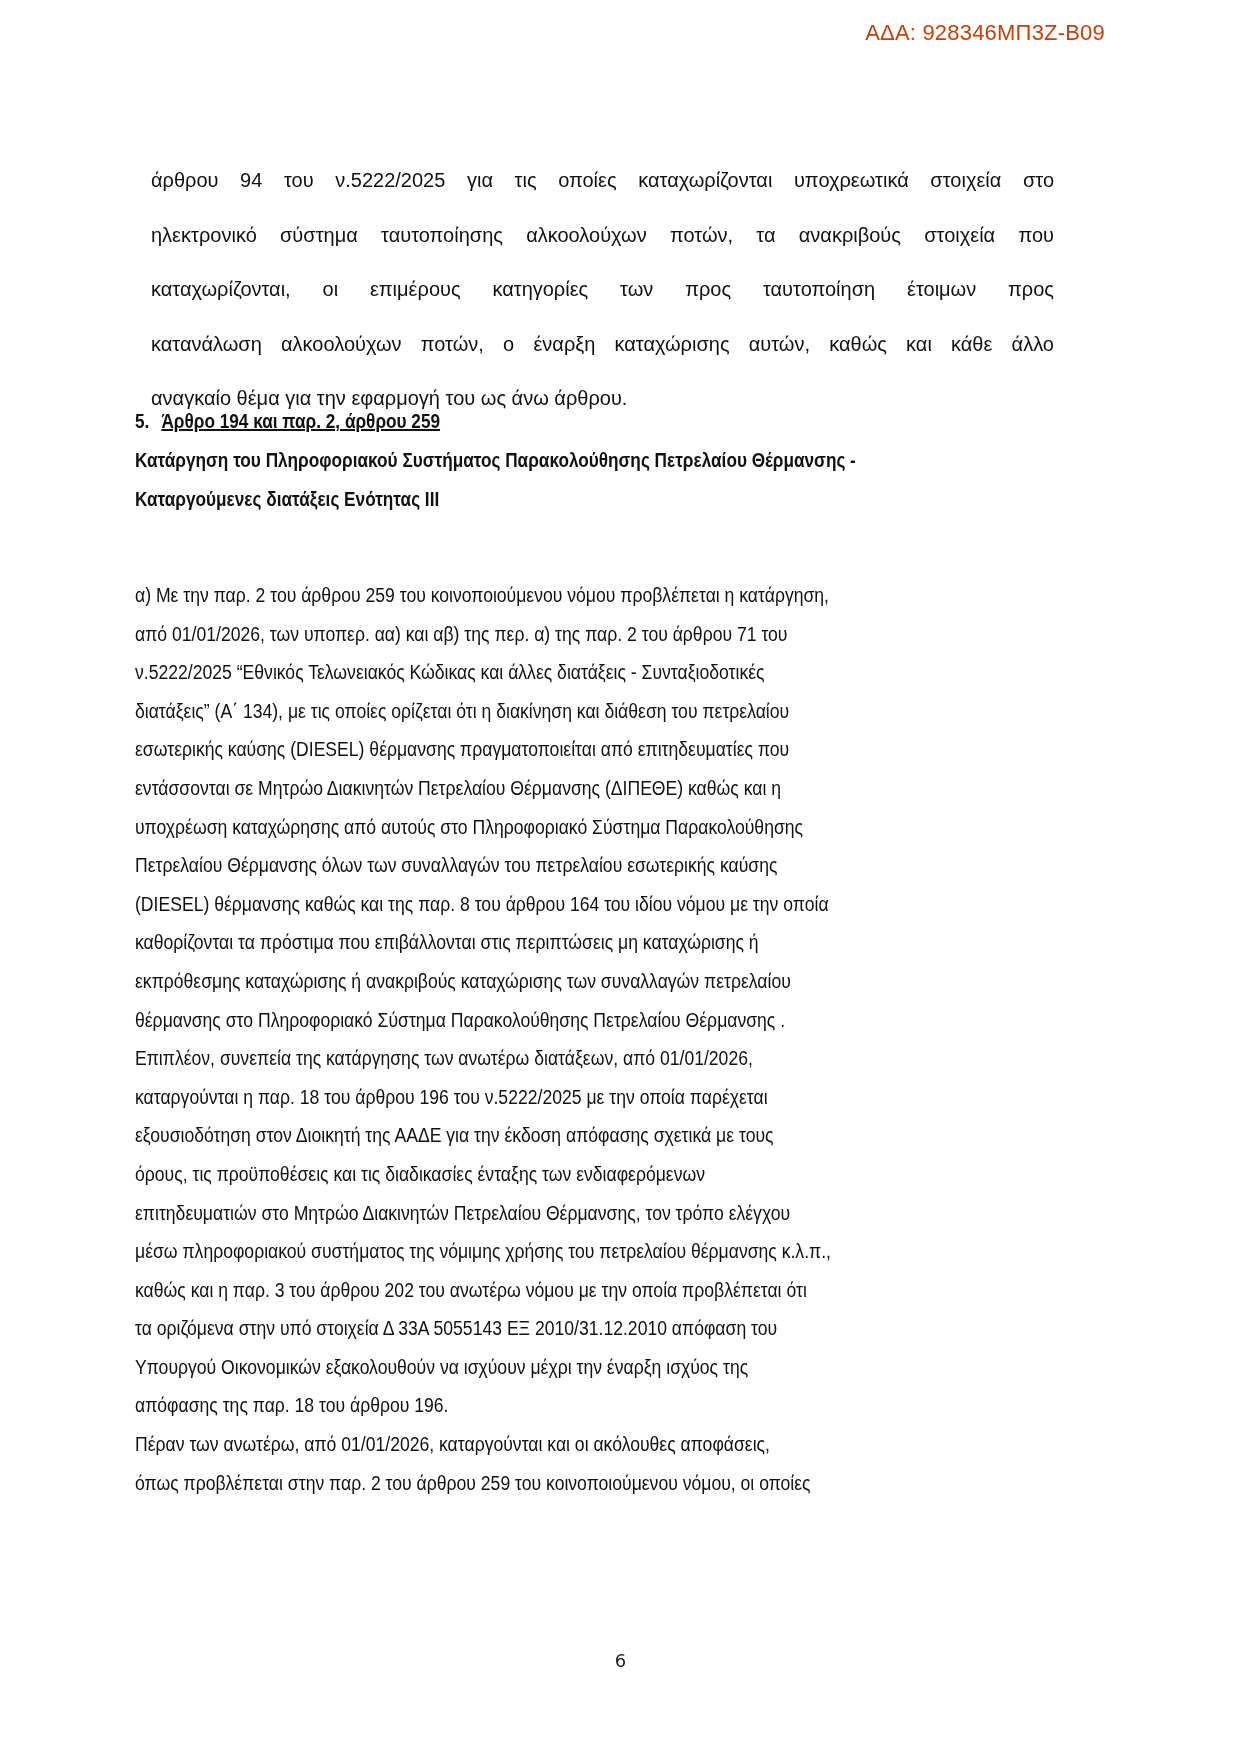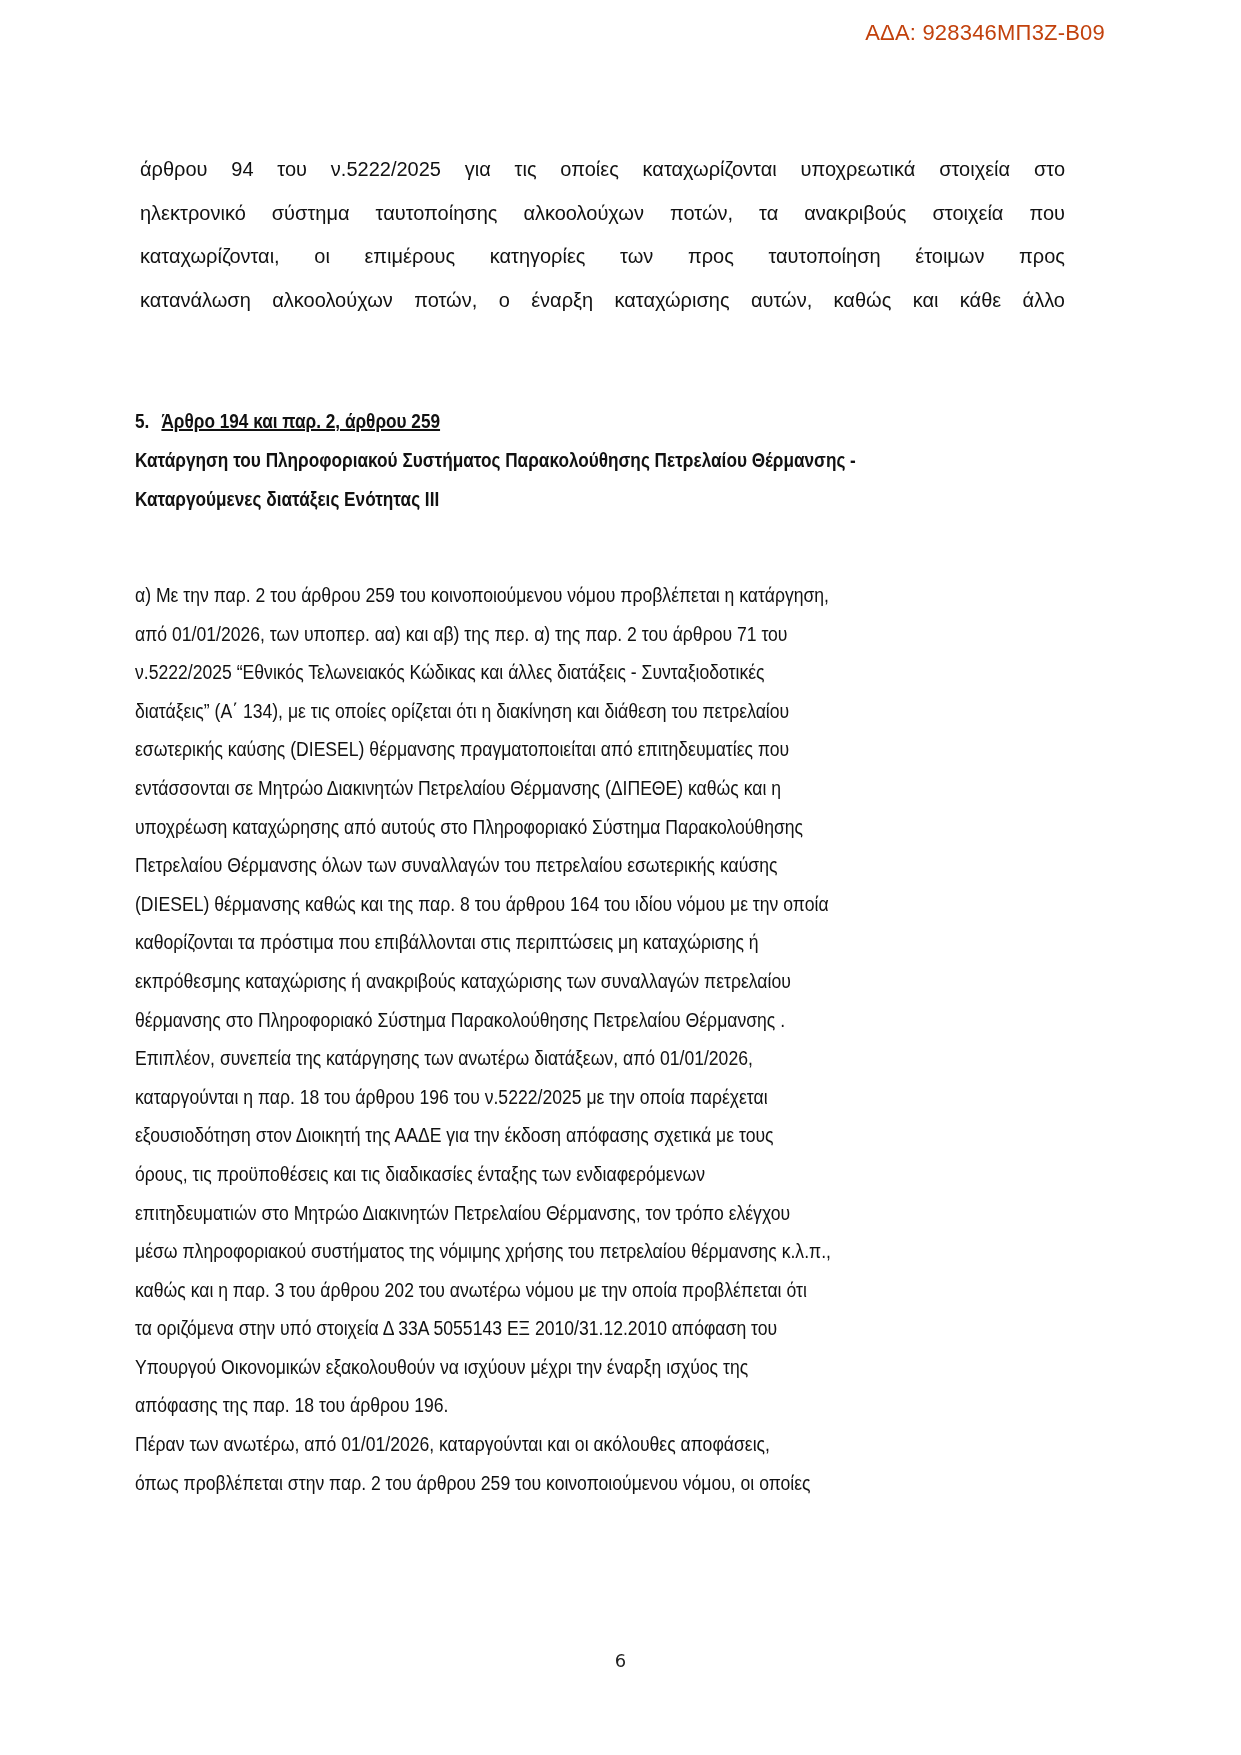--- a/index.html
+++ b/index.html
@@ -3,21 +3,21 @@
 <meta charset="utf-8">
 <style>
   html, body { margin: 0; padding: 0; background: #ffffff; }
   body { width: 1241px; height: 1755px; position: relative; overflow: hidden; color: #111; }
   .header-ada {
     position: absolute; top: 20px; right: 136px;
     font-family: "Liberation Sans", sans-serif; font-size: 22px; color: #c2410c; letter-spacing: 0.2px;
   }
   .content { position: absolute; left: 135px; top: 145px; width: 935px; }
   .para1 p {
-    margin: 5px; font-family: "Liberation Sans", sans-serif; font-size: 20px;
+    margin: 16px; font-family: "Liberation Sans", sans-serif; font-size: 20px;
     line-height: 38.6px; text-align: justify; text-align-last: justify;
   }
   .para1 p.last { text-align-last: left; }
   .section-head {
     position: absolute; left: 135px; top: 402px; width: 935px;
     font-family: Liberation Sans, sans-serif; font-stretch: condensed;
   }
   .sh-line { font-size: 20px; line-height: 39px; font-weight: bold; white-space: nowrap; transform: scaleX(0.86); transform-origin: left; }
   .sh-title { text-decoration: underline; margin-left: 14px; }
   .body2 { position: absolute; left: 135px; top: 576px; width: 935px; }
@@ -35,20 +35,21 @@
 </head>
 <body>
 
 <div class="header-ada">ΑΔΑ: 928346ΜΠ3Ζ-Β09</div>
 
 <div class="content para1">
   <p>άρθρου 94 του ν.5222/2025 για τις οποίες καταχωρίζονται υποχρεωτικά στοιχεία στο</p>
   <p>ηλεκτρονικό σύστημα ταυτοποίησης αλκοολούχων  ποτών, τα ανακριβούς στοιχεία που</p>
   <p>καταχωρίζονται, οι επιμέρους κατηγορίες των προς ταυτοποίηση έτοιμων προς</p>
   <p>κατανάλωση αλκοολούχων ποτών, ο έναρξη καταχώρισης αυτών, καθώς και κάθε άλλο</p>
+  <p class="last">αναγκαίο θέμα για την εφαρμογή του ως άνω άρθρου.</p>
 </div>
 
 <div class="section-head">
   <div class="sh-line">
     <span>5.</span><span class="sh-title">Άρθρο 194 και παρ. 2, άρθρου 259</span>
   </div>
   <div class="sh-line">Κατάργηση του Πληροφοριακού Συστήματος Παρακολούθησης Πετρελαίου Θέρμανσης -</div>
   <div class="sh-line">Καταργούμενες διατάξεις Ενότητας ΙΙΙ</div>
 </div>
 

